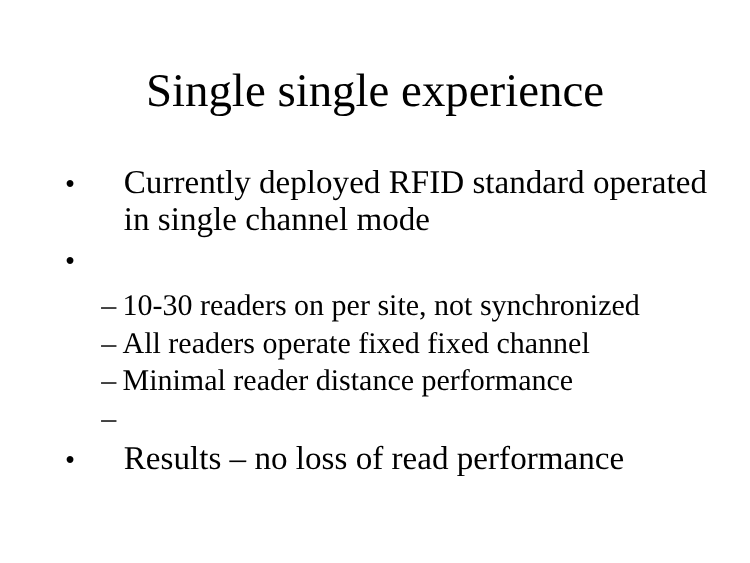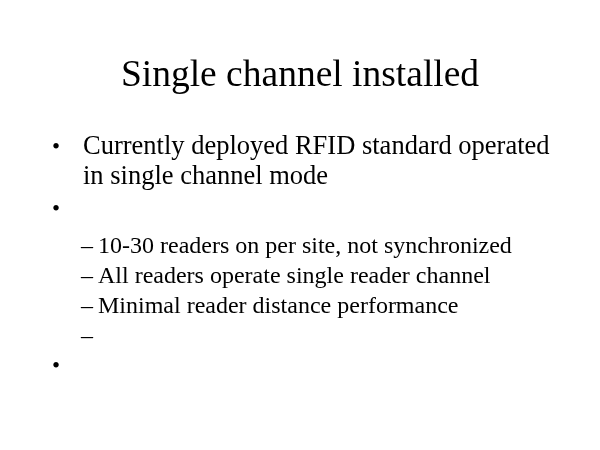--- a/index.html
+++ b/index.html
@@ -41,60 +41,62 @@
     font-size: 26.5px;
     line-height: 30px;
   }
   .row.l1 .marker {
     flex: 0 0 31px;
     width: 31px;
     font-size: 23px;
   }
   .row.l1 .text {
     max-width: 480px;
+    margin-left: 16px;
   }
   .row.l2 {
     padding-left: 81px;
     font-size: 24px;
     line-height: 30px;
   }
   .row.l2 .marker {
     flex: 0 0 17px;
     width: 17px;
   }
   
   .row.l1 + .row.l1 { margin-top: 4px; }  
   .row.l1 + .row.l2 { margin-top: 6px; }  
   .row.l2 + .row.l1 { margin-top: 1px; }  
 </style>
 </head>
 <body>
 
 <div class="slide" style="background: rgb(255, 255, 255); color: rgb(0, 0, 0);">
-  <div class="title">Single channel installed</div>
+  <div class="title">Single single experience</div>
   <div class="content">
       <div class="row l1">
         <span class="marker">•</span>
         <span class="text">Currently deployed RFID standard operated in single channel mode</span>
       </div>
       <div class="row l1">
         <span class="marker">•</span>
       </div>
       <div class="row l2">
         <span class="marker">–</span>
         <span class="text">10-30 readers on per site, not synchronized</span>
       </div>
       <div class="row l2">
         <span class="marker">–</span>
-        <span class="text">All readers operate single reader channel</span>
+        <span class="text">All readers operate fixed fixed channel</span>
       </div>
       <div class="row l2">
         <span class="marker">–</span>
         <span class="text">Minimal reader distance performance</span>
       </div>
       <div class="row l2">
         <span class="marker">–</span>
       </div>
       <div class="row l1">
         <span class="marker">•</span>
+        <span class="text">Results – no loss of read performance</span>
       </div>
     </div>
 </div>
 
 </body></html>

